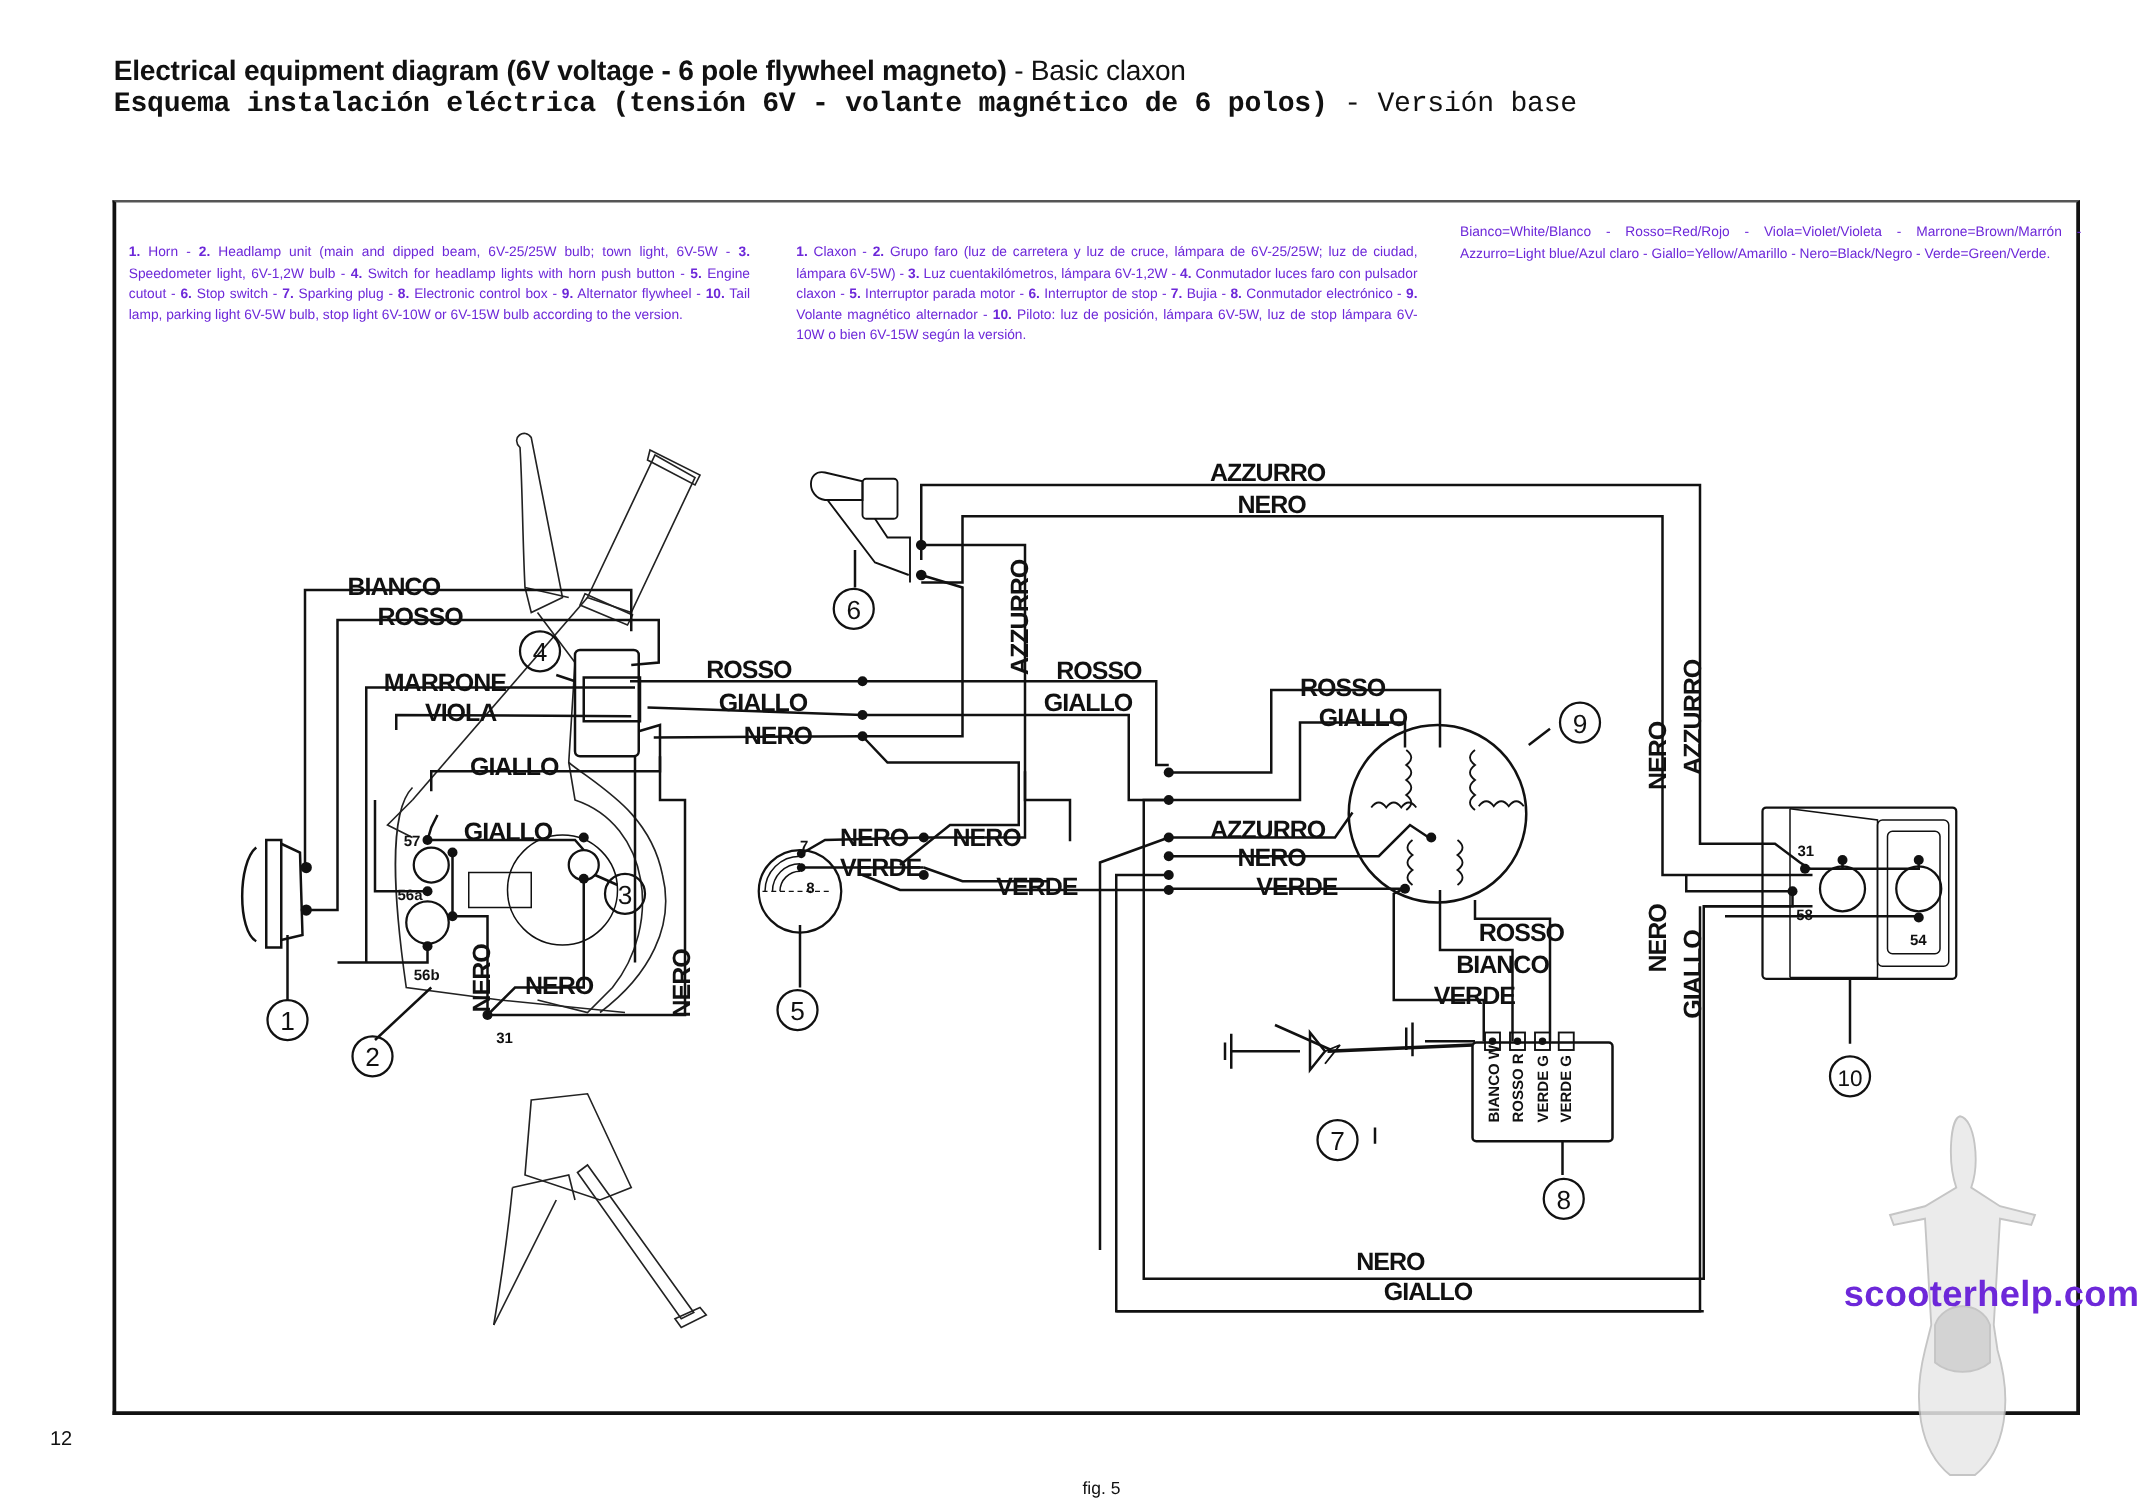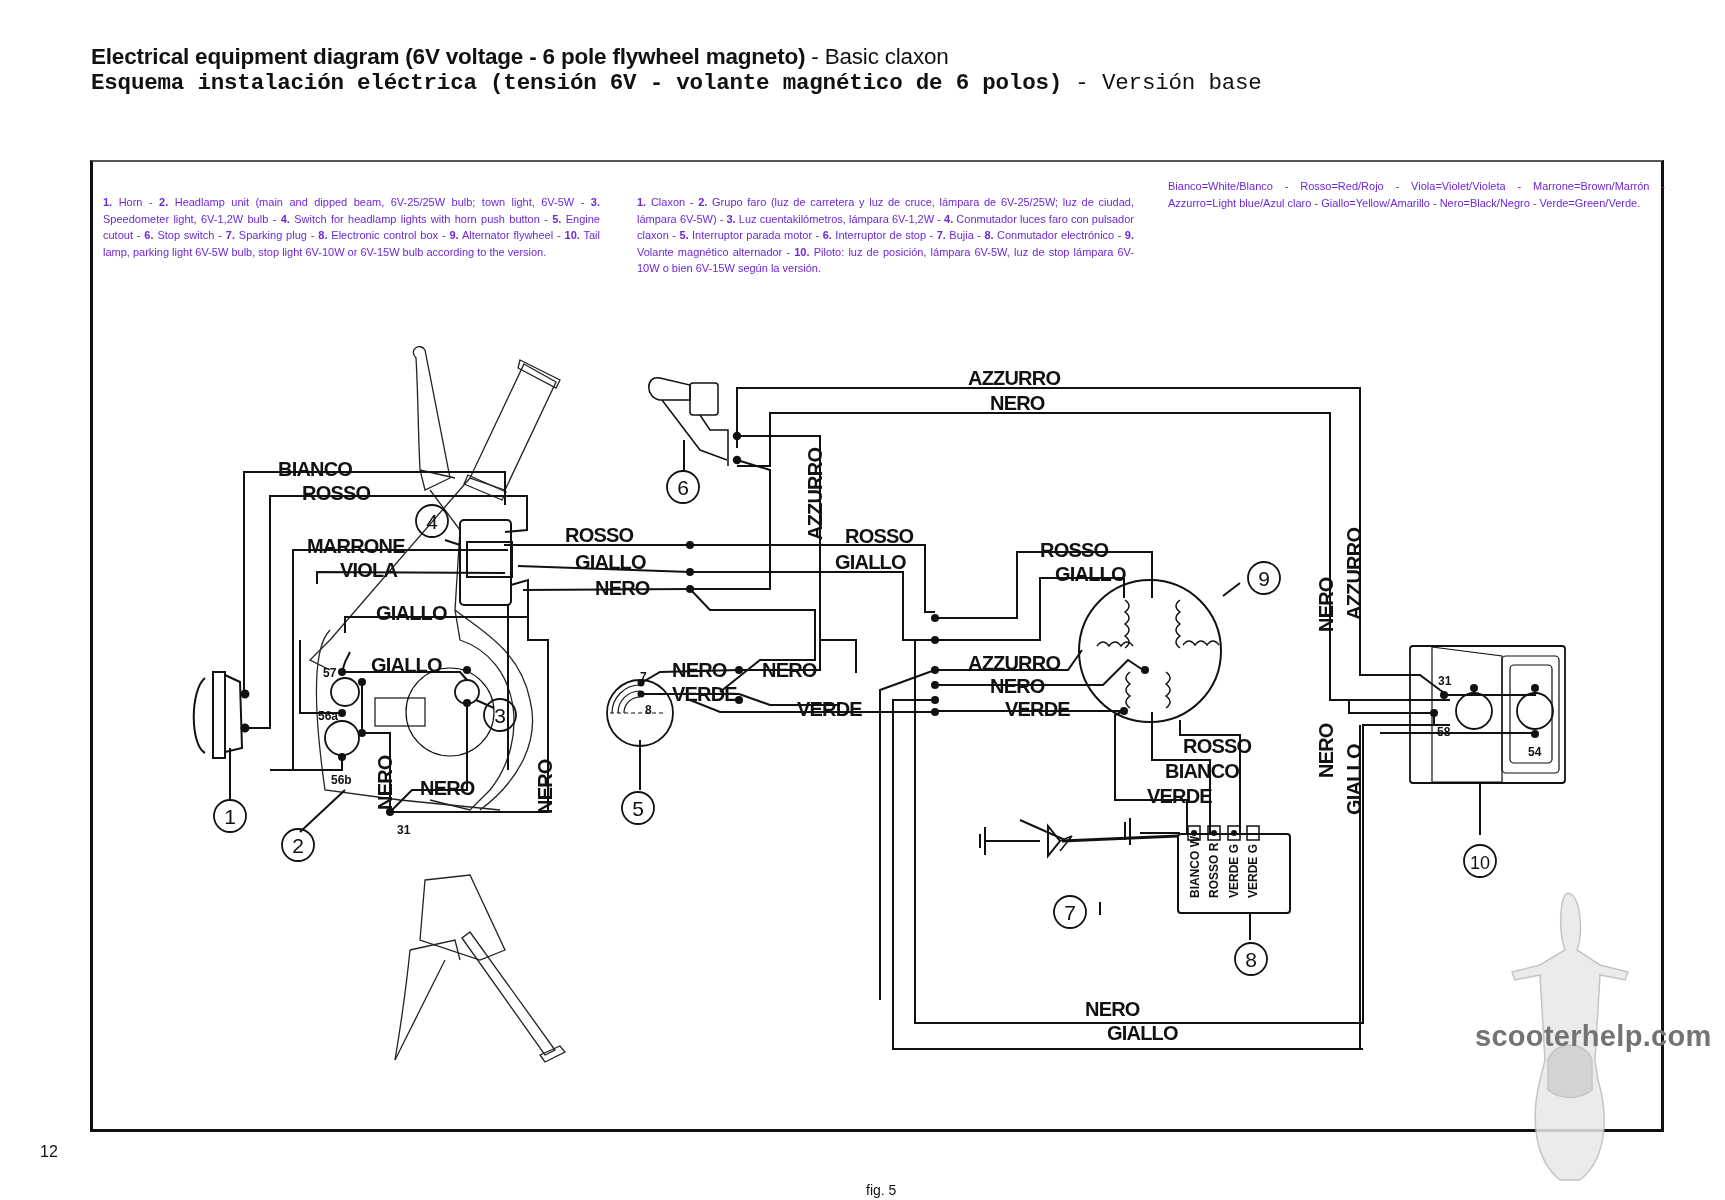--- a/index.html
+++ b/index.html
@@ -10,21 +10,21 @@
   #title-en { top:44px; }
   #title-es { top:70px;font-family:Liberation Mono, monospace; }
   .frame { position:absolute; left:90px; top:160px; width:1574px; height:972px; border-left:3px solid #111; border-top:2px solid #555; border-right:3px solid #111; border-bottom:3px solid #111; box-sizing:border-box; }
   .legend { position:absolute; font-size:11px; line-height:16.5px; text-align:justify; color:#6d28d9; }
   .legend b { font-weight:bold; }
   #legend-en { left:103px; top:194px; width:497px; }
   #legend-es { left:637px; top:194px; width:497px; }
   #legend-colors { left:1168px; top:178px; width:497px; }
   #fig-caption { position:absolute; left:866px; top:1182px; font-size:14px; }
   #page-number { position:absolute; left:40px; top:1143px; font-size:16px; }
-  #watermark { position:absolute; left:1475px; top:1020px; font-size:29px; font-weight:bold; color:#737373; letter-spacing:0.3px; }
+  #watermark { position:absolute; left:1475px; top:1020px; font-size:29px; font-weight:bold; color:#6d28d9; letter-spacing:0.3px; }
   svg#diagram { position:absolute; left:0; top:0; }
   .wl { font-family:"Liberation Sans", sans-serif; font-size:20px; font-weight:bold; fill:#111; letter-spacing:-0.8px; }
   .pin { font-family:"Liberation Sans", sans-serif; font-size:12px; font-weight:bold; fill:#111; }
   .callnum { font-family:"Liberation Sans", sans-serif; font-size:21px; fill:#111; }
   .cbx { font-family:"Liberation Sans", sans-serif; font-size:12px; font-weight:bold; fill:#111; }
 </style>
 </head>
 <body>
 
 <div class="title" id="title-en"><b>Electrical equipment diagram (6V voltage - 6 pole flywheel magneto)</b><span class="light"> - Basic claxon</span></div>

